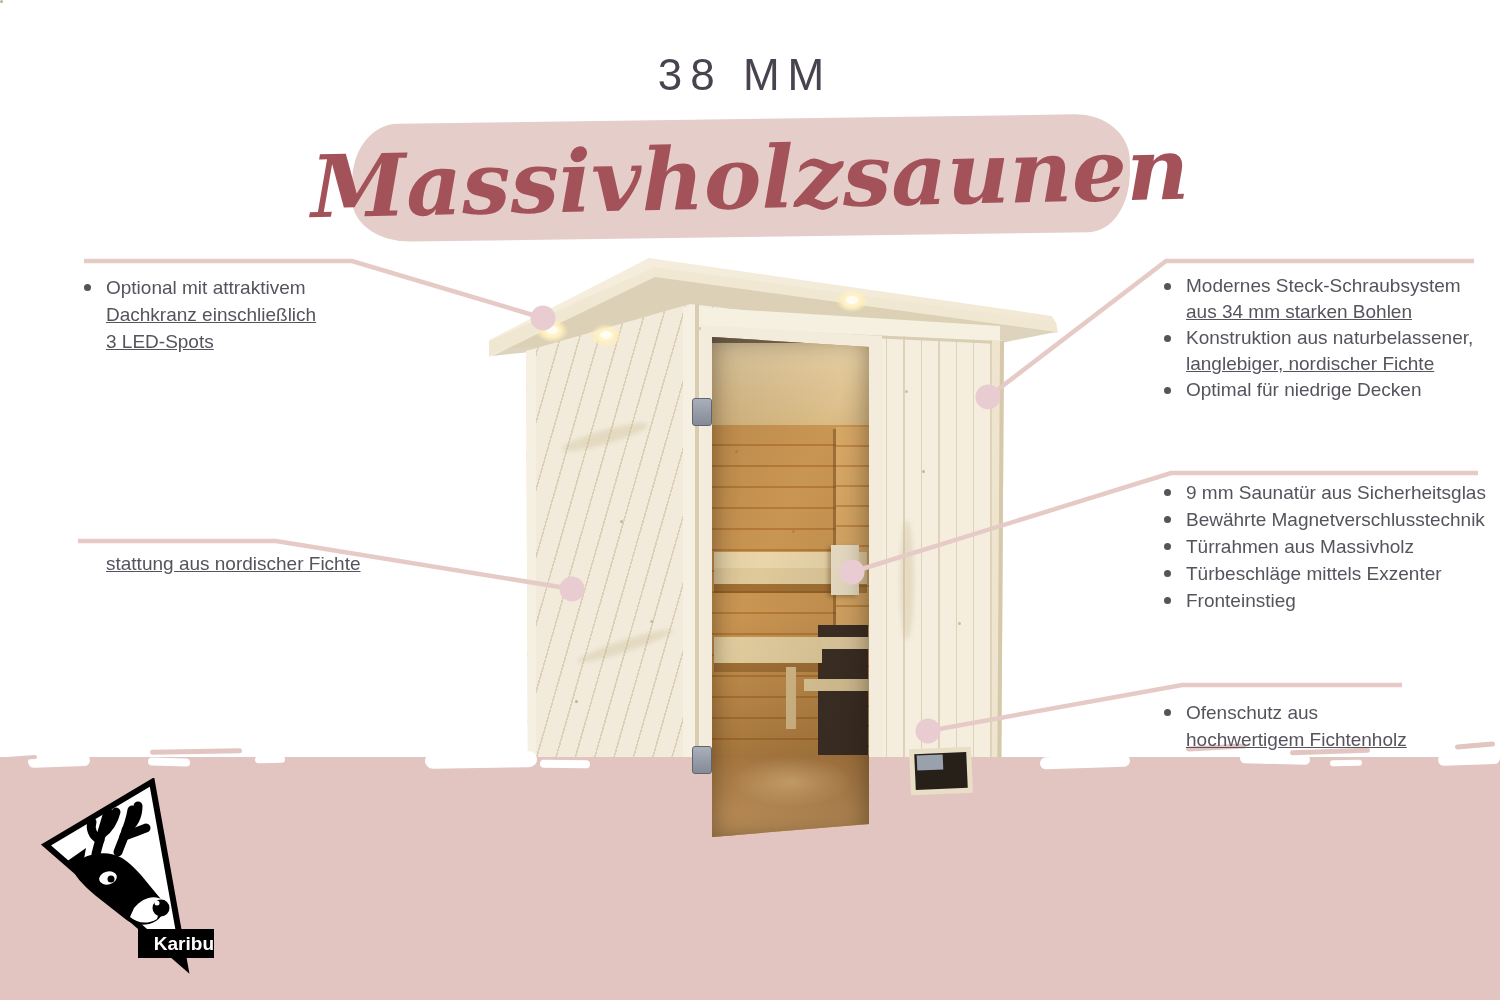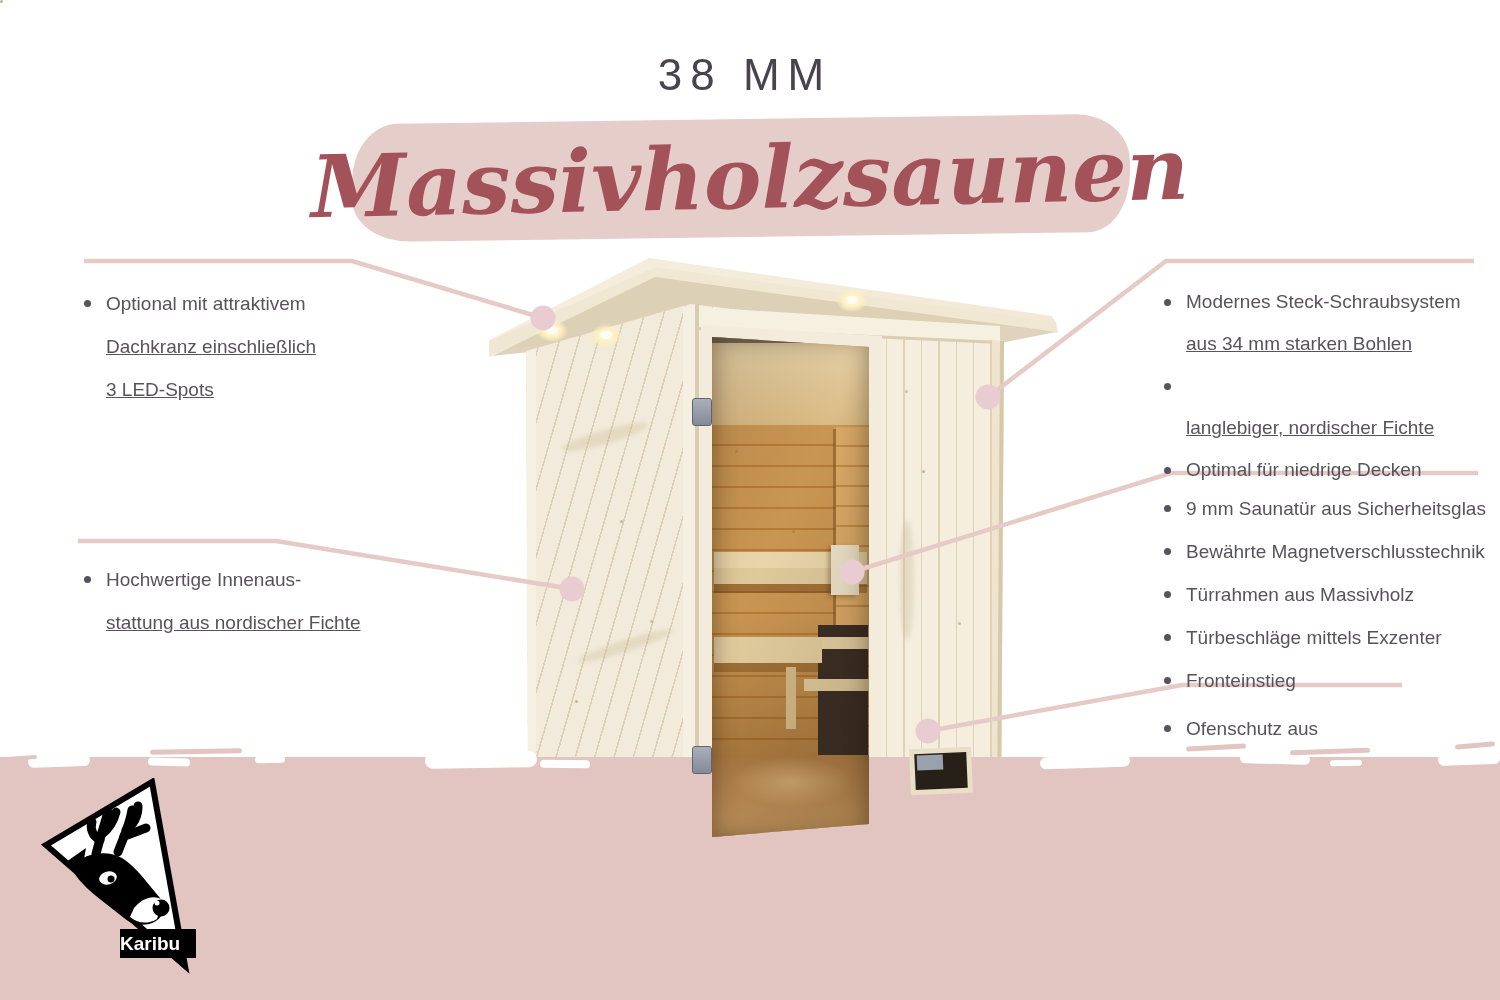--- a/index.html
+++ b/index.html
@@ -27,21 +27,21 @@
   .title-38{left:345px;top:50px;width:800px;text-align:center;font-size:44px;
     letter-spacing:8px;color:var(--title-gray);z-index:50;font-weight:400;}
   .script-band{left:352px;top:119px;width:778px;height:118px;background:var(--band-pink);
     border-radius:46px 54px 42px 58px / 58px 46px 60px 42px;transform:rotate(-0.8deg);z-index:48;}
   .script-text{left:300px;top:126px;width:900px;height:104px;line-height:104px;text-align:center;
     font-family:"DejaVu Serif", serif;font-style:italic;font-weight:700;font-size:86px;
     color:var(--headline-red);transform:rotate(-1.2deg);white-space:nowrap;z-index:49;}
 
   
   .callout{position:absolute;z-index:50;color:var(--text-gray);font-size:19px;}
-  .row{display:flex;align-items:center;height:27px;white-space:nowrap;margin-top:16px;}
+  .row{display:flex;align-items:center;height:27px;white-space:nowrap;}
   .row .bdot{width:7px;height:7px;border-radius:50%;background:var(--text-gray);
     margin-right:15px;flex:none;}
   .row.nobullet{padding-left:22px;text-decoration:underline;}
   .lh26 .row{height:26px;text-align:center;}
 
   
   #connector-svg{z-index:40;pointer-events:none;}
 
   
   .sauna{z-index:10;}
@@ -111,22 +111,22 @@
     transform:rotate(-2.5deg);z-index:14;}
   .knots{left:0;top:0;width:3px;height:3px;border-radius:50%;background:rgba(140,110,65,.55);
     box-shadow:735px 450px 0 0 rgba(140,110,65,.45),792px 530px 0 0 rgba(140,110,65,.4),
       922px 470px 0 0 rgba(140,110,65,.45),958px 622px 0 0 rgba(140,110,65,.4),
       620px 520px 0 0 rgba(140,110,65,.4),575px 700px 0 0 rgba(140,110,65,.45),
       905px 390px 0 0 rgba(140,110,65,.35),650px 620px 0 0 rgba(140,110,65,.35);z-index:12;}
   .streak{position:absolute;border-radius:50%;background:rgba(195,178,135,.3);filter:blur(2px);z-index:11;}
 
   
   #karibu-logo{left:36px;top:778px;width:156px;height:200px;z-index:20;}
-  .logo-label{left:120px;top:929px;width:76px;height:29px;background:var(--logo-black);
-    color:#fff;font-weight:700;font-size:19px;text-align:left;line-height:29px;z-index:21;}
+  .logo-label{left:138px;top:929px;width:76px;height:29px;background:var(--logo-black);
+    color:#fff;font-weight:700;font-size:19px;text-align:right;line-height:29px;z-index:21;}
 </style>
 </head>
 <body>
 
 <div id="stage">
 
   <div class="abs band-main"></div>
   <div>
     <div class="carve" style="left:28px;top:755px;width:62px;height:12px;transform:rotate(-2deg);"></div>
     <div class="carve" style="left:148px;top:758px;width:42px;height:8px;transform:rotate(2deg);"></div>
@@ -249,39 +249,36 @@
       </div>
     <div class="row nobullet">
         <span>Dachkranz einschließlich</span>
       </div>
     <div class="row nobullet">
         <span>3 LED-Spots</span>
       </div>
   </div>
 
   <div class="callout" style="left:84px;top:550px;">
-    <div class="row">
-        <span class="bdot"></span>
-        <span>Hochwertige Innenaus-</span>
-      </div>
     <div class="row nobullet">
         <span>stattung aus nordischer Fichte</span>
       </div>
   </div>
 
   <div class="callout lh26" style="left:1164px;top:273px;">
     <div class="row">
         <span class="bdot"></span>
         <span>Modernes Steck-Schraubsystem</span>
       </div>
     <div class="row nobullet">
         <span>aus 34 mm starken Bohlen</span>
       </div>
     <div class="row">
         <span class="bdot"></span>
+        <span>Konstruktion aus naturbelassener,</span>
       </div>
     <div class="row nobullet">
         <span>langlebiger, nordischer Fichte</span>
       </div>
     <div class="row">
         <span class="bdot"></span>
         <span>Optimal für niedrige Decken</span>
       </div>
   </div>
 
@@ -306,15 +303,18 @@
         <span class="bdot"></span>
         <span>Fronteinstieg</span>
       </div>
   </div>
 
   <div class="callout" style="left:1164px;top:699px;">
     <div class="row">
         <span class="bdot"></span>
         <span>Ofenschutz aus</span>
       </div>
+    <div class="row nobullet">
+        <span>hochwertigem Fichtenholz</span>
+      </div>
   </div>
 
 </div>
 
 </body></html>

